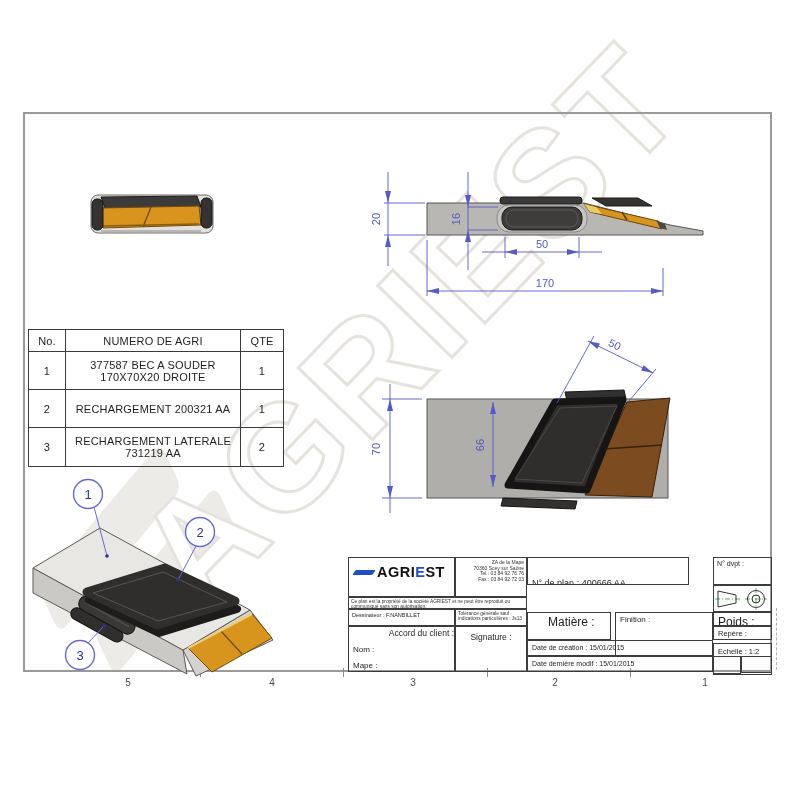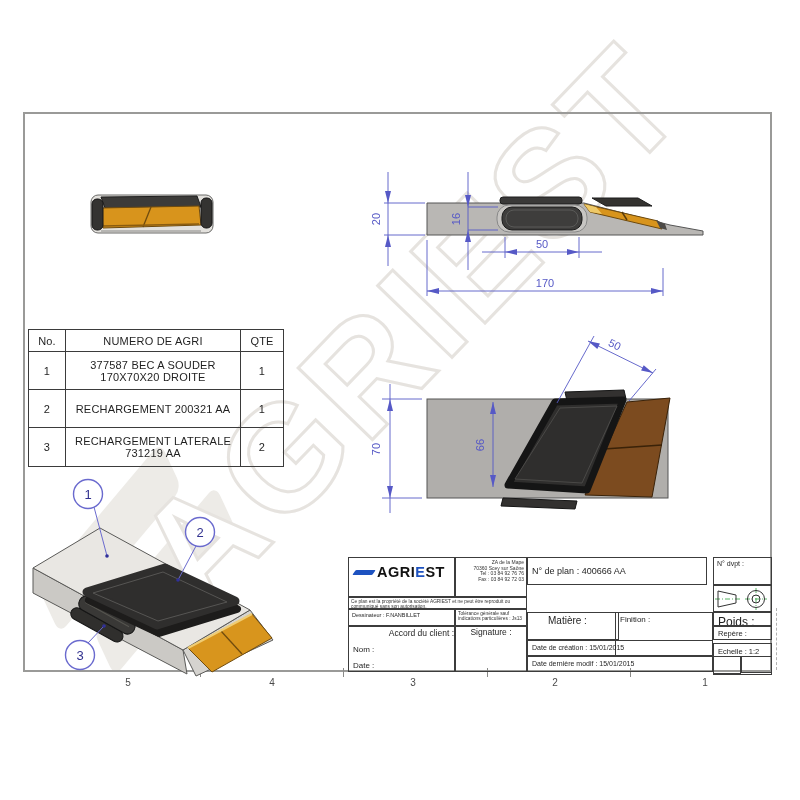--- a/index.html
+++ b/index.html
@@ -235,37 +235,37 @@
       <div>70360 Scey sur Saône</div>
       <div>Tel : 03 84 92 76 76</div>
       <div>Fax : 03 84 92 72 03</div>
     </div>
     <div class="cell tiny" style="left:0;top:40px;width:179px;height:12px;">Ce plan est la propriété de la société AGRIEST et ne peut être reproduit ou communiqué sans son autorisation.</div>
     <div class="cell" style="left:0;top:52px;width:107px;height:17px;font-size:5.5px;padding:2px 0 0 3px;">Dessinateur : F.NANBILLET</div>
     <div class="cell tiny" style="left:107px;top:52px;width:72px;height:17px;">Tolérance générale sauf indications particulières : Js13</div>
     <div class="cell" style="left:0;top:69px;width:107px;height:46px;">
       <div style="text-align:right;font-size:8.5px;margin-top:1px;">Accord du client :</div>
       <div style="position:absolute;left:4px;top:18px;font-size:8px;">Nom :</div>
-      <div style="position:absolute;left:4px;top:34px;font-size:8px;">Date :</div>
-    </div>
-    <div class="cell" style="left:107px;top:69px;width:72px;height:46px;text-align:center;font-size:8.5px;">Signature :</div>
-
-    <div class="cell" style="left:179px;top:0;width:180px;height:28px;font-size:9px;padding:8px 0 0 4px;">N° de plan : 400666 AA</div>
+      <div style="position:absolute;left:4px;top:34px;font-size:8px;">Mape :</div>
+    </div>
+    <div class="cell" style="left:107px;top:69px;width:72px;height:46px;text-align:center;font-size:8.5px;padding-top:5px;">Signature :</div>
+
+    <div class="cell" style="left:179px;top:0;width:162px;height:28px;font-size:9px;padding:20px 0 0 4px;">N° de plan : 400666 AA</div>
     <div class="cell" style="left:365px;top:0;width:59px;height:28px;font-size:7px;padding:2px 0 0 3px;">N° dvpt :</div>
     <div class="cell" style="left:365px;top:28px;width:59px;height:27px;">
       <svg width="57" height="25" viewBox="0 0 57 25">
         <line x1="1" y1="13" x2="27" y2="13" stroke="#2e9e3e" stroke-width="0.8" stroke-dasharray="5 2 1 2"></line>
         <polygon points="4,5 22,9 22,17 4,21" fill="none" stroke="#333" stroke-width="1"></polygon>
         <line x1="42" y1="2" x2="42" y2="24" stroke="#2e9e3e" stroke-width="0.8" stroke-dasharray="5 2 1 2"></line>
         <line x1="31" y1="13" x2="53" y2="13" stroke="#2e9e3e" stroke-width="0.8" stroke-dasharray="5 2 1 2"></line>
         <circle cx="42" cy="13" r="8.5" fill="none" stroke="#333" stroke-width="1"></circle>
         <circle cx="42" cy="13" r="4" fill="none" stroke="#333" stroke-width="1"></circle>
       </svg>
     </div>
-    <div class="cell lab" style="left:179px;top:55px;width:92px;height:28px;font-size:10px;padding-left:20px;">Matière :</div>
+    <div class="cell lab" style="left:179px;top:55px;width:84px;height:28px;font-size:12px;padding-left:20px;">Matière :</div>
     <div class="cell lab" style="left:267px;top:55px;width:98px;height:44px;font-size:8px;">Finition :</div>
     <div class="cell lab" style="left:365px;top:55px;width:59px;height:14px;font-size:12px;">Poids : 1.66 kg</div>
     <div class="cell lab" style="left:365px;top:69px;width:59px;height:14px;font-size:7.5px;">Repère :</div>
     <div class="cell lab" style="left:179px;top:83px;width:186px;height:16px;font-size:7px;padding-top:3px;">Date de création : 15/01/2015</div>
     <div class="cell lab" style="left:365px;top:86px;width:59px;height:32px;font-size:7.5px;padding-top:3px;">Echelle : 1:2</div>
     <div class="cell lab" style="left:179px;top:99px;width:186px;height:16px;font-size:7px;padding-top:3px;">Date dernière modif : 15/01/2015</div>
     <div class="cell" style="left:365px;top:99px;width:28px;height:16px;font-size:9px;text-align:center;padding-top:16px;">A4</div>
     <div class="cell" style="left:393px;top:99px;width:31px;height:16px;font-size:7.5px;text-align:center;padding-top:15px;">1 / 1</div>
   </div>
 

